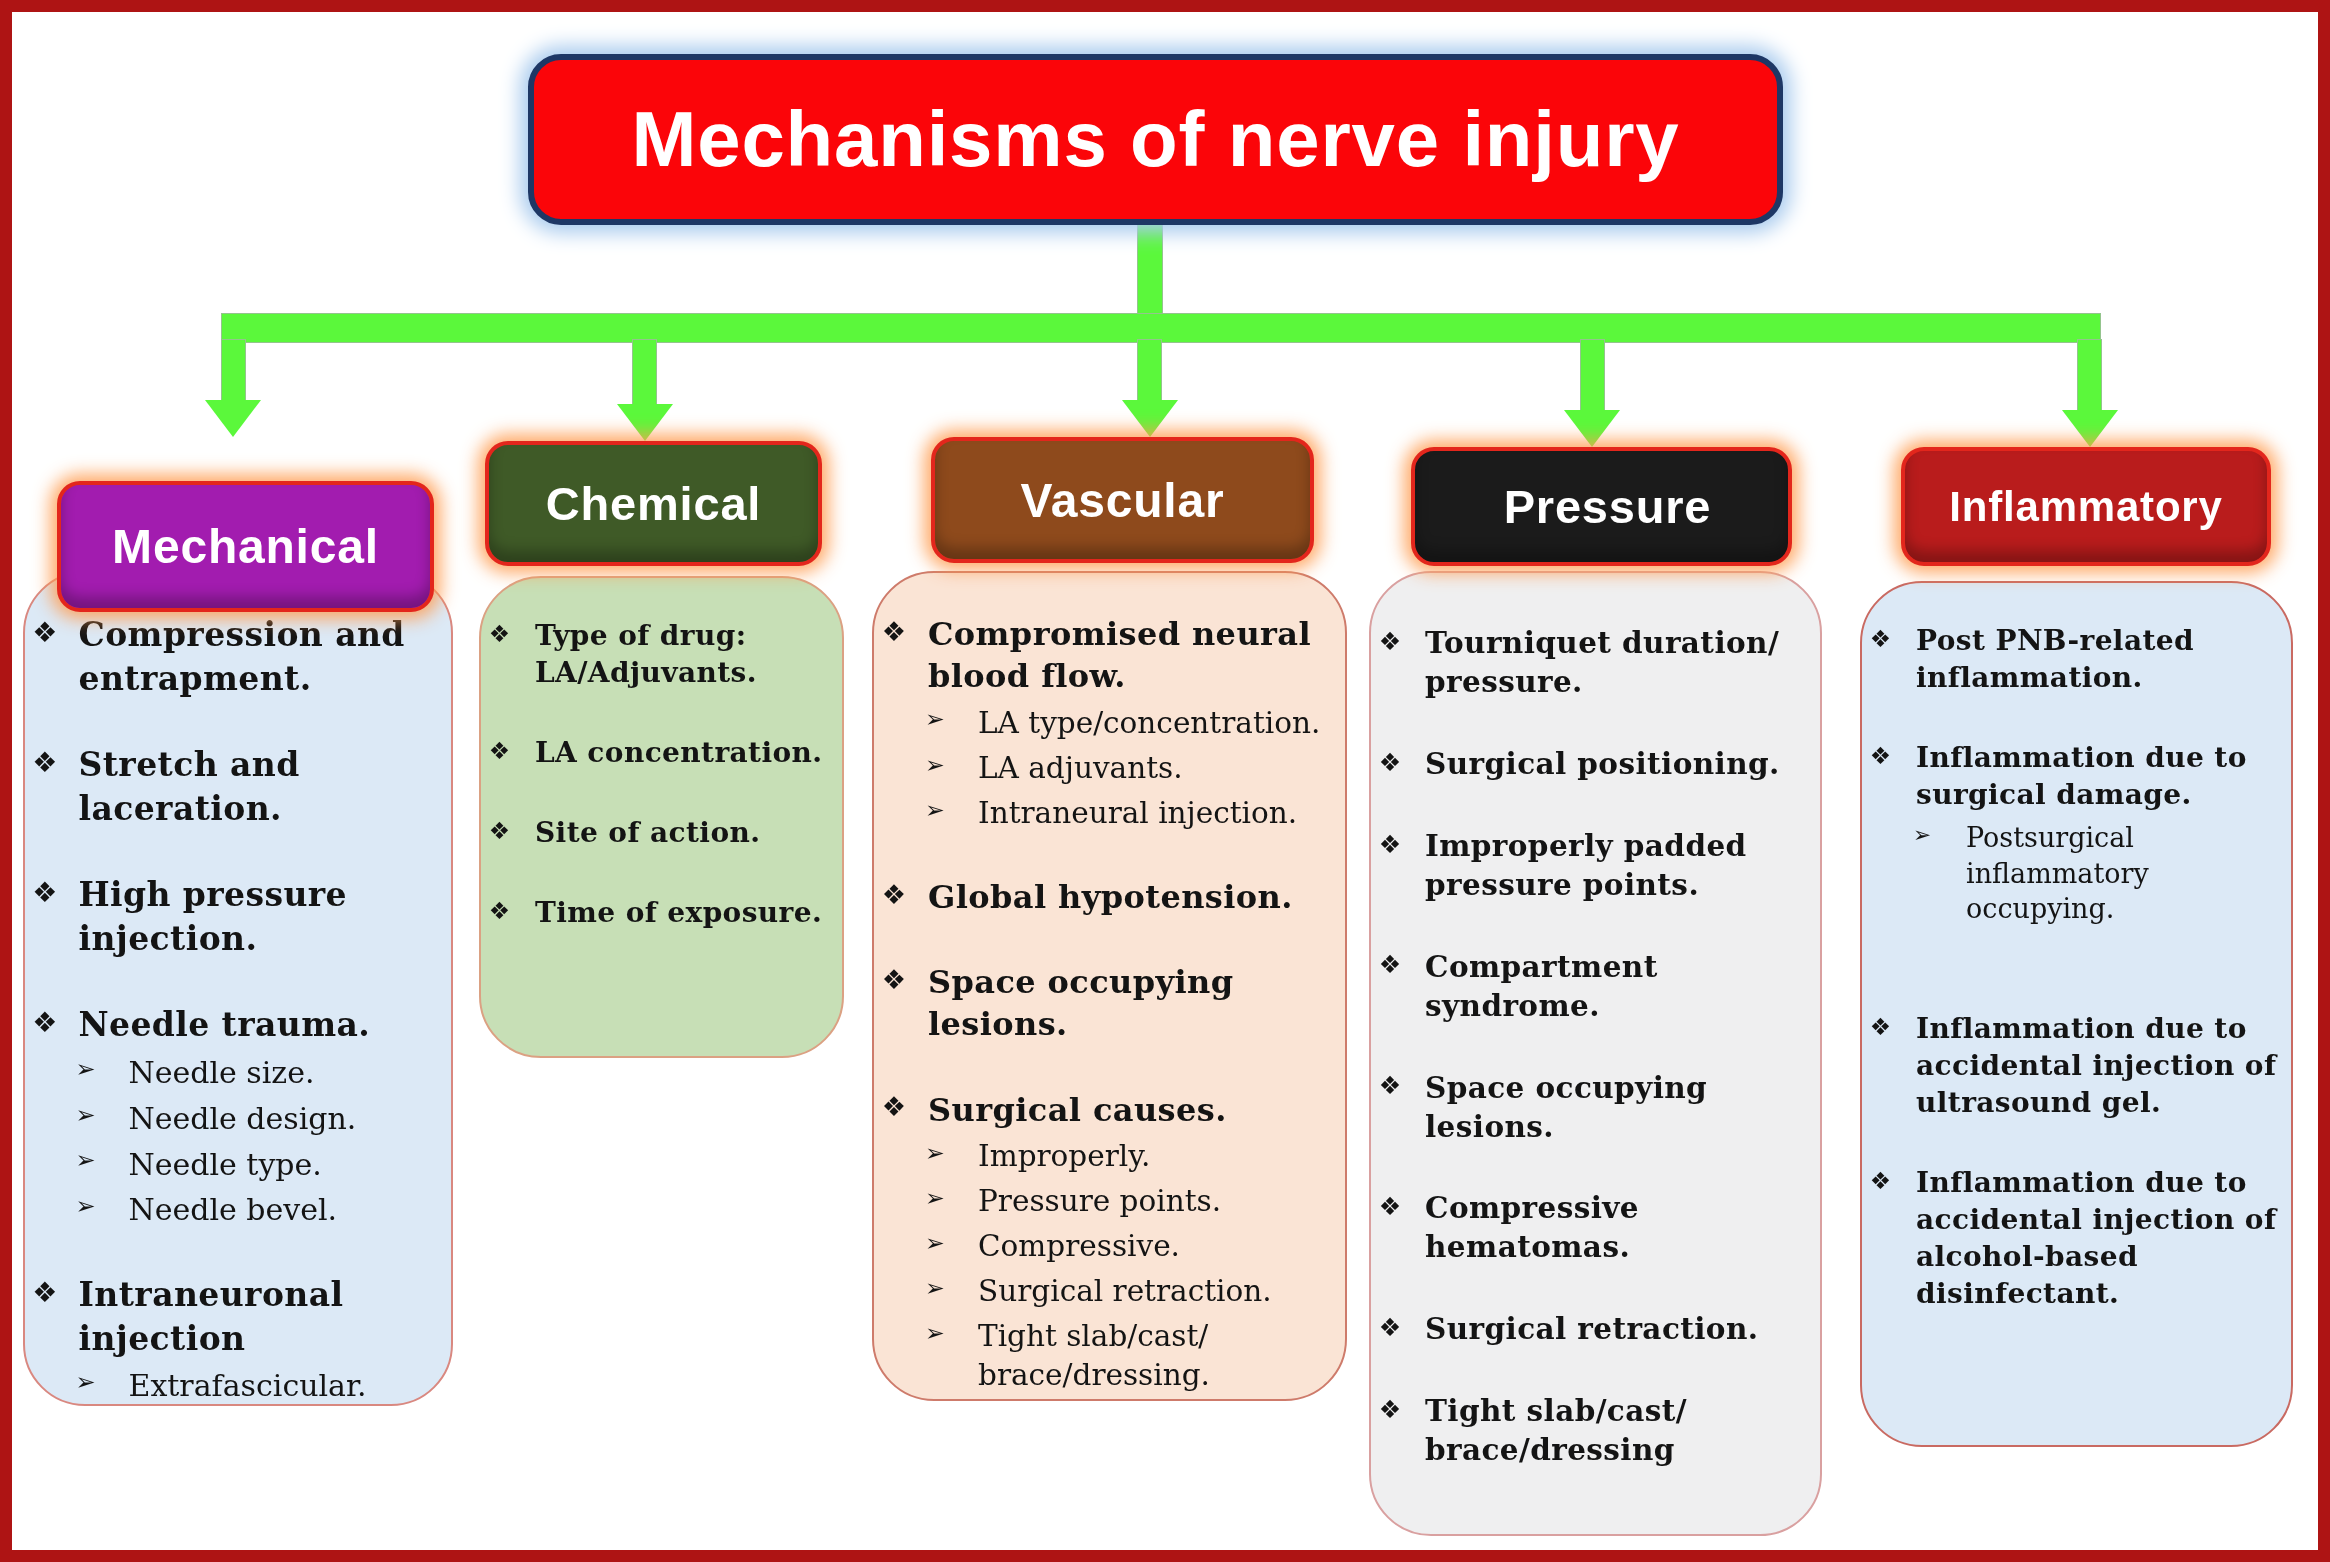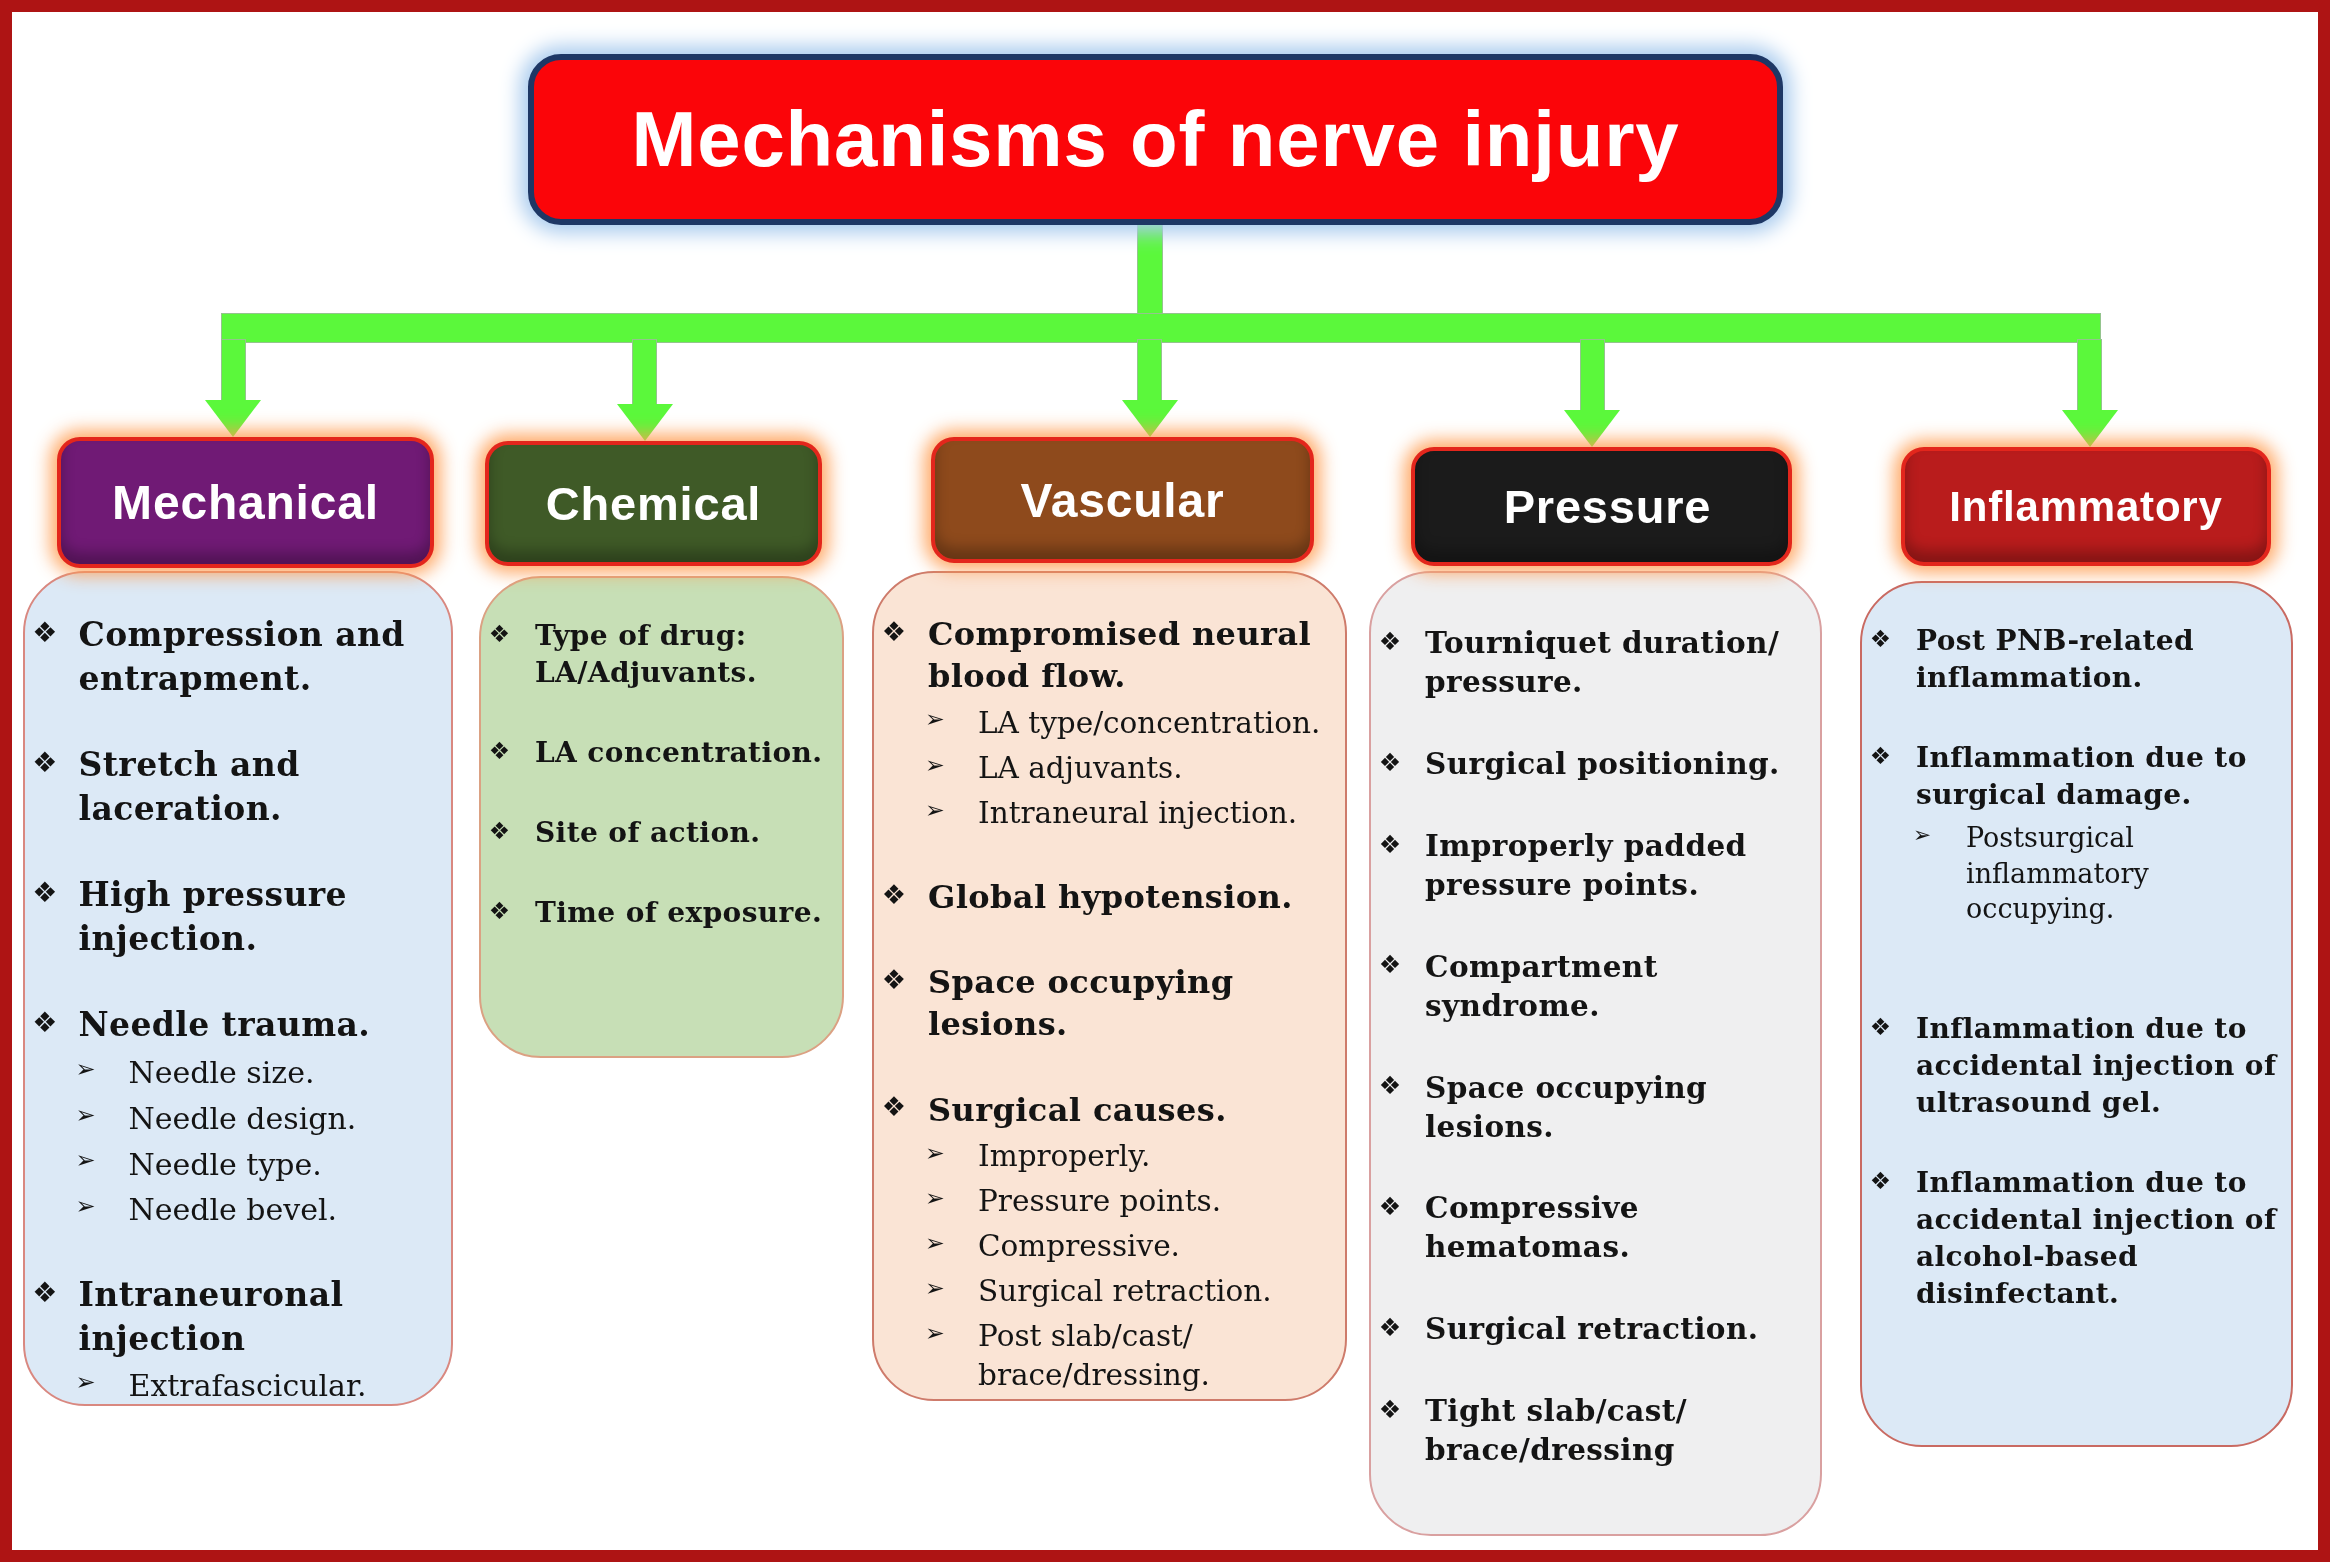--- a/index.html
+++ b/index.html
@@ -85,21 +85,21 @@
   <div class="gc shaft" style="left:1137px;top:339px;height:63px;"></div>
   <div class="ah" style="left:1122px;top:400px;"></div>
 
   <div class="gc shaft" style="left:1580px;top:339px;height:73px;"></div>
   <div class="ah" style="left:1564px;top:410px;"></div>
 
   <div class="gc shaft" style="left:2077px;top:339px;height:73px;"></div>
   <div class="ah" style="left:2062px;top:410px;"></div>
 
   <section>
-    <header class="colhead h1" style="background: #701a75;">
+    <header class="colhead h1" style="background: #a21caf; margin-top: 44px;">
       <span class="hl">Mechanical</span>
     </header>
     <div class="colbody b1" style="background: rgb(220, 233, 246); border-color: rgb(217, 136, 128);">
         <div class="item main"><span class="marker">❖</span><span>Compression and entrapment.</span></div>
         <div class="item main"><span class="marker">❖</span><span>Stretch and laceration.</span></div>
         <div class="item main"><span class="marker">❖</span><span>High pressure injection.</span></div>
         <div class="item main"><span class="marker">❖</span><span>Needle trauma.</span></div>
         <div class="item sub"><span class="marker">➢</span><span>Needle size.</span></div>
         <div class="item sub"><span class="marker">➢</span><span>Needle design.</span></div>
         <div class="item sub"><span class="marker">➢</span><span>Needle type.</span></div>
@@ -130,21 +130,21 @@
         <div class="item sub"><span class="marker">➢</span><span>LA type/concentration.</span></div>
         <div class="item sub"><span class="marker">➢</span><span>LA adjuvants.</span></div>
         <div class="item sub"><span class="marker">➢</span><span>Intraneural injection.</span></div>
         <div class="item main"><span class="marker">❖</span><span>Global hypotension.</span></div>
         <div class="item main"><span class="marker">❖</span><span>Space occupying lesions.</span></div>
         <div class="item main"><span class="marker">❖</span><span>Surgical causes.</span></div>
         <div class="item sub"><span class="marker">➢</span><span>Improperly.</span></div>
         <div class="item sub"><span class="marker">➢</span><span>Pressure points.</span></div>
         <div class="item sub"><span class="marker">➢</span><span>Compressive.</span></div>
         <div class="item sub"><span class="marker">➢</span><span>Surgical retraction.</span></div>
-        <div class="item sub"><span class="marker">➢</span><span>Post slab/cast/ brace/dressing.</span></div>
+        <div class="item sub"><span class="marker">➢</span><span>Tight slab/cast/ brace/dressing.</span></div>
       </div>
   </section>
 
   <section>
     <header class="colhead h4" style="background: rgb(27, 27, 27);">
       <span class="hl">Pressure</span>
     </header>
     <div class="colbody b4" style="background: rgb(239, 239, 240); border-color: rgb(217, 160, 160);">
         <div class="item main"><span class="marker">❖</span><span>Tourniquet duration/ pressure.</span></div>
         <div class="item main"><span class="marker">❖</span><span>Surgical positioning.</span></div>

